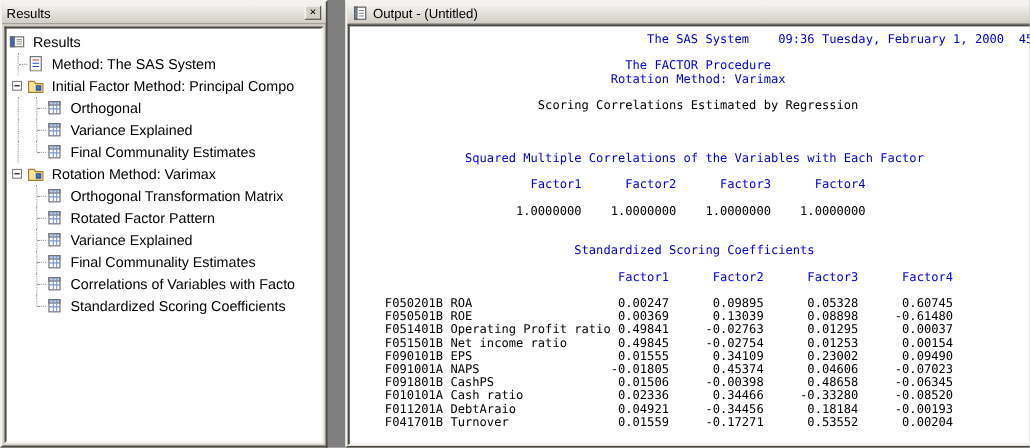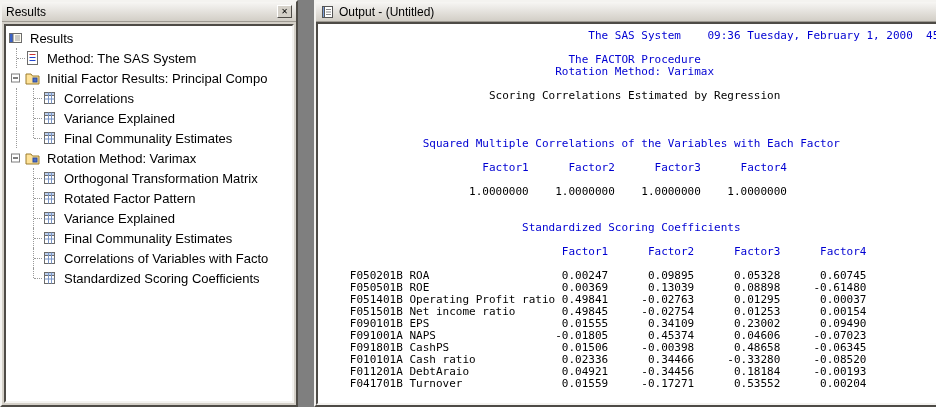--- a/index.html
+++ b/index.html
@@ -108,35 +108,35 @@
         <div class="tree-row">
           <span class="slot e">
             <span class="expander"></span>
           </span>
           <span class="tree-icon">
             <svg width="15" height="14" viewBox="0 0 15 14">
               <path d="M1 3 h5 l1.5 2 H14 v8 H1 Z" fill="#ffe39a" stroke="#9c7c2c"></path>
               <rect x="8" y="7" width="4" height="4" fill="#4a6ecc" stroke="#2c4a9c"></rect>
             </svg>
           </span>
-          <span class="tree-label">Initial Factor Results: Principal Compo</span>
+          <span class="tree-label">Initial Factor Method: Principal Compo</span>
         </div>
         <div class="tree-row">
           <span class="slot v"></span>
           <span class="slot v h"></span>
           <span class="tree-icon">
             <svg width="15" height="14" viewBox="0 0 15 14">
               <rect x="2.5" y="1.5" width="10" height="11" fill="#ffffff" stroke="#6b6b6b"></rect>
               <rect x="2.5" y="1.5" width="10" height="3" fill="#bcd0ee" stroke="#6b6b6b"></rect>
               <line x1="6.5" y1="1.5" x2="6.5" y2="12.5" stroke="#7a96c8"></line>
               <line x1="9.5" y1="1.5" x2="9.5" y2="12.5" stroke="#7a96c8"></line>
               <line x1="2.5" y1="8" x2="12.5" y2="8" stroke="#7a96c8"></line>
             </svg>
           </span>
-          <span class="tree-label">Correlations</span>
+          <span class="tree-label">Orthogonal</span>
         </div>
         <div class="tree-row">
           <span class="slot v"></span>
           <span class="slot v h"></span>
           <span class="tree-icon">
             <svg width="15" height="14" viewBox="0 0 15 14">
               <rect x="2.5" y="1.5" width="10" height="11" fill="#ffffff" stroke="#6b6b6b"></rect>
               <rect x="2.5" y="1.5" width="10" height="3" fill="#bcd0ee" stroke="#6b6b6b"></rect>
               <line x1="6.5" y1="1.5" x2="6.5" y2="12.5" stroke="#7a96c8"></line>
               <line x1="9.5" y1="1.5" x2="9.5" y2="12.5" stroke="#7a96c8"></line>

